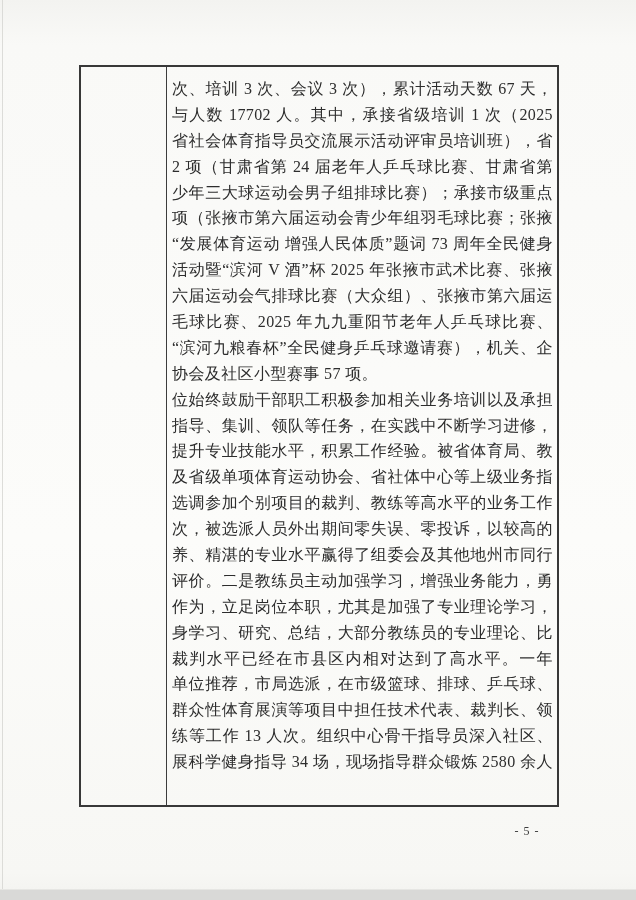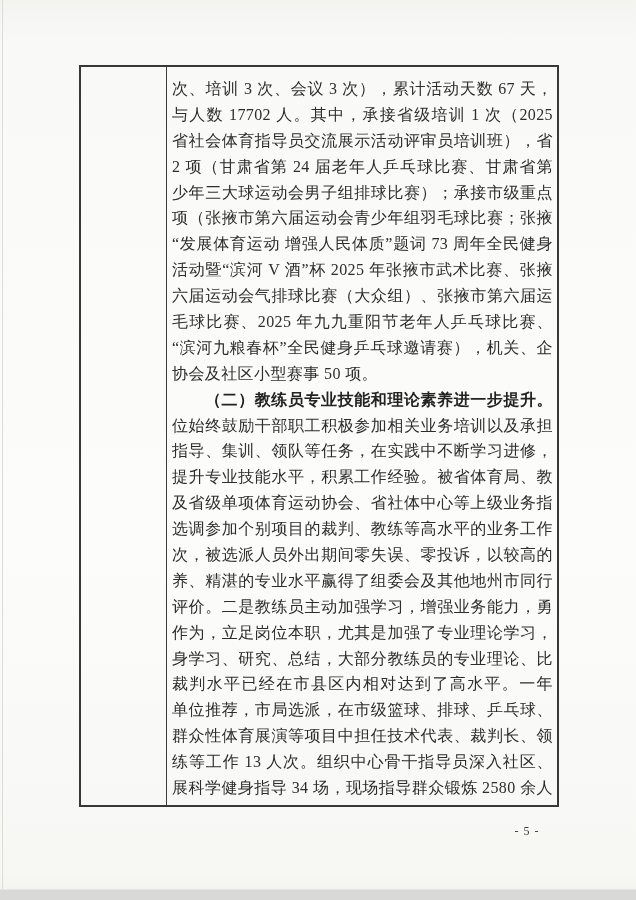--- a/index.html
+++ b/index.html
@@ -106,22 +106,21 @@
           <div class="line"><span>与人数 17702 人。其中，承接省级培训 1 次（2025 年甘肃</span></div>
           <div class="line"><span>省社会体育指导员交流展示活动评审员培训班），省级赛事</span></div>
           <div class="line"><span>2 项（甘肃省第 24 届老年人乒乓球比赛、甘肃省第一届青</span></div>
           <div class="line"><span>少年三大球运动会男子组排球比赛）；承接市级重点赛事 6</span></div>
           <div class="line"><span>项（张掖市第六届运动会青少年组羽毛球比赛；张掖市纪念</span></div>
           <div class="line"><span>“发展体育运动 增强人民体质”题词 73 周年全民健身主题</span></div>
           <div class="line"><span>活动暨“滨河 V 酒”杯 2025 年张掖市武术比赛、张掖市第</span></div>
           <div class="line"><span>六届运动会气排球比赛（大众组）、张掖市第六届运动会羽</span></div>
           <div class="line"><span>毛球比赛、2025 年九九重阳节老年人乒乓球比赛、第二届</span></div>
           <div class="line"><span>“滨河九粮春杯”全民健身乒乓球邀请赛），机关、企业、</span></div>
-          <div class="line align-left"><span>协会及社区小型赛事 50 项。</span></div>
-          <div class="line indent"><span class="bold">（二）教练员专业技能和理论素养进一步提升。</span></div>
+          <div class="line align-left"><span>协会及社区小型赛事 57 项。</span></div>
           <div class="line"><span>位始终鼓励干部职工积极参加相关业务培训以及承担裁判、</span></div>
           <div class="line"><span>指导、集训、领队等任务，在实践中不断学习进修，进一步</span></div>
           <div class="line"><span>提升专业技能水平，积累工作经验。被省体育局、教育厅以</span></div>
           <div class="line"><span>及省级单项体育运动协会、省社体中心等上级业务指导单位</span></div>
           <div class="line"><span>选调参加个别项目的裁判、教练等高水平的业务工作 9 人</span></div>
           <div class="line"><span>次，被选派人员外出期间零失误、零投诉，以较高的职业素</span></div>
           <div class="line"><span>养、精湛的专业水平赢得了组委会及其他地州市同行的高度</span></div>
           <div class="line"><span>评价。二是教练员主动加强学习，增强业务能力，勇于担当</span></div>
           <div class="line"><span>作为，立足岗位本职，尤其是加强了专业理论学习，通过自</span></div>
           <div class="line"><span>身学习、研究、总结，大部分教练员的专业理论、比赛组织、</span></div>

